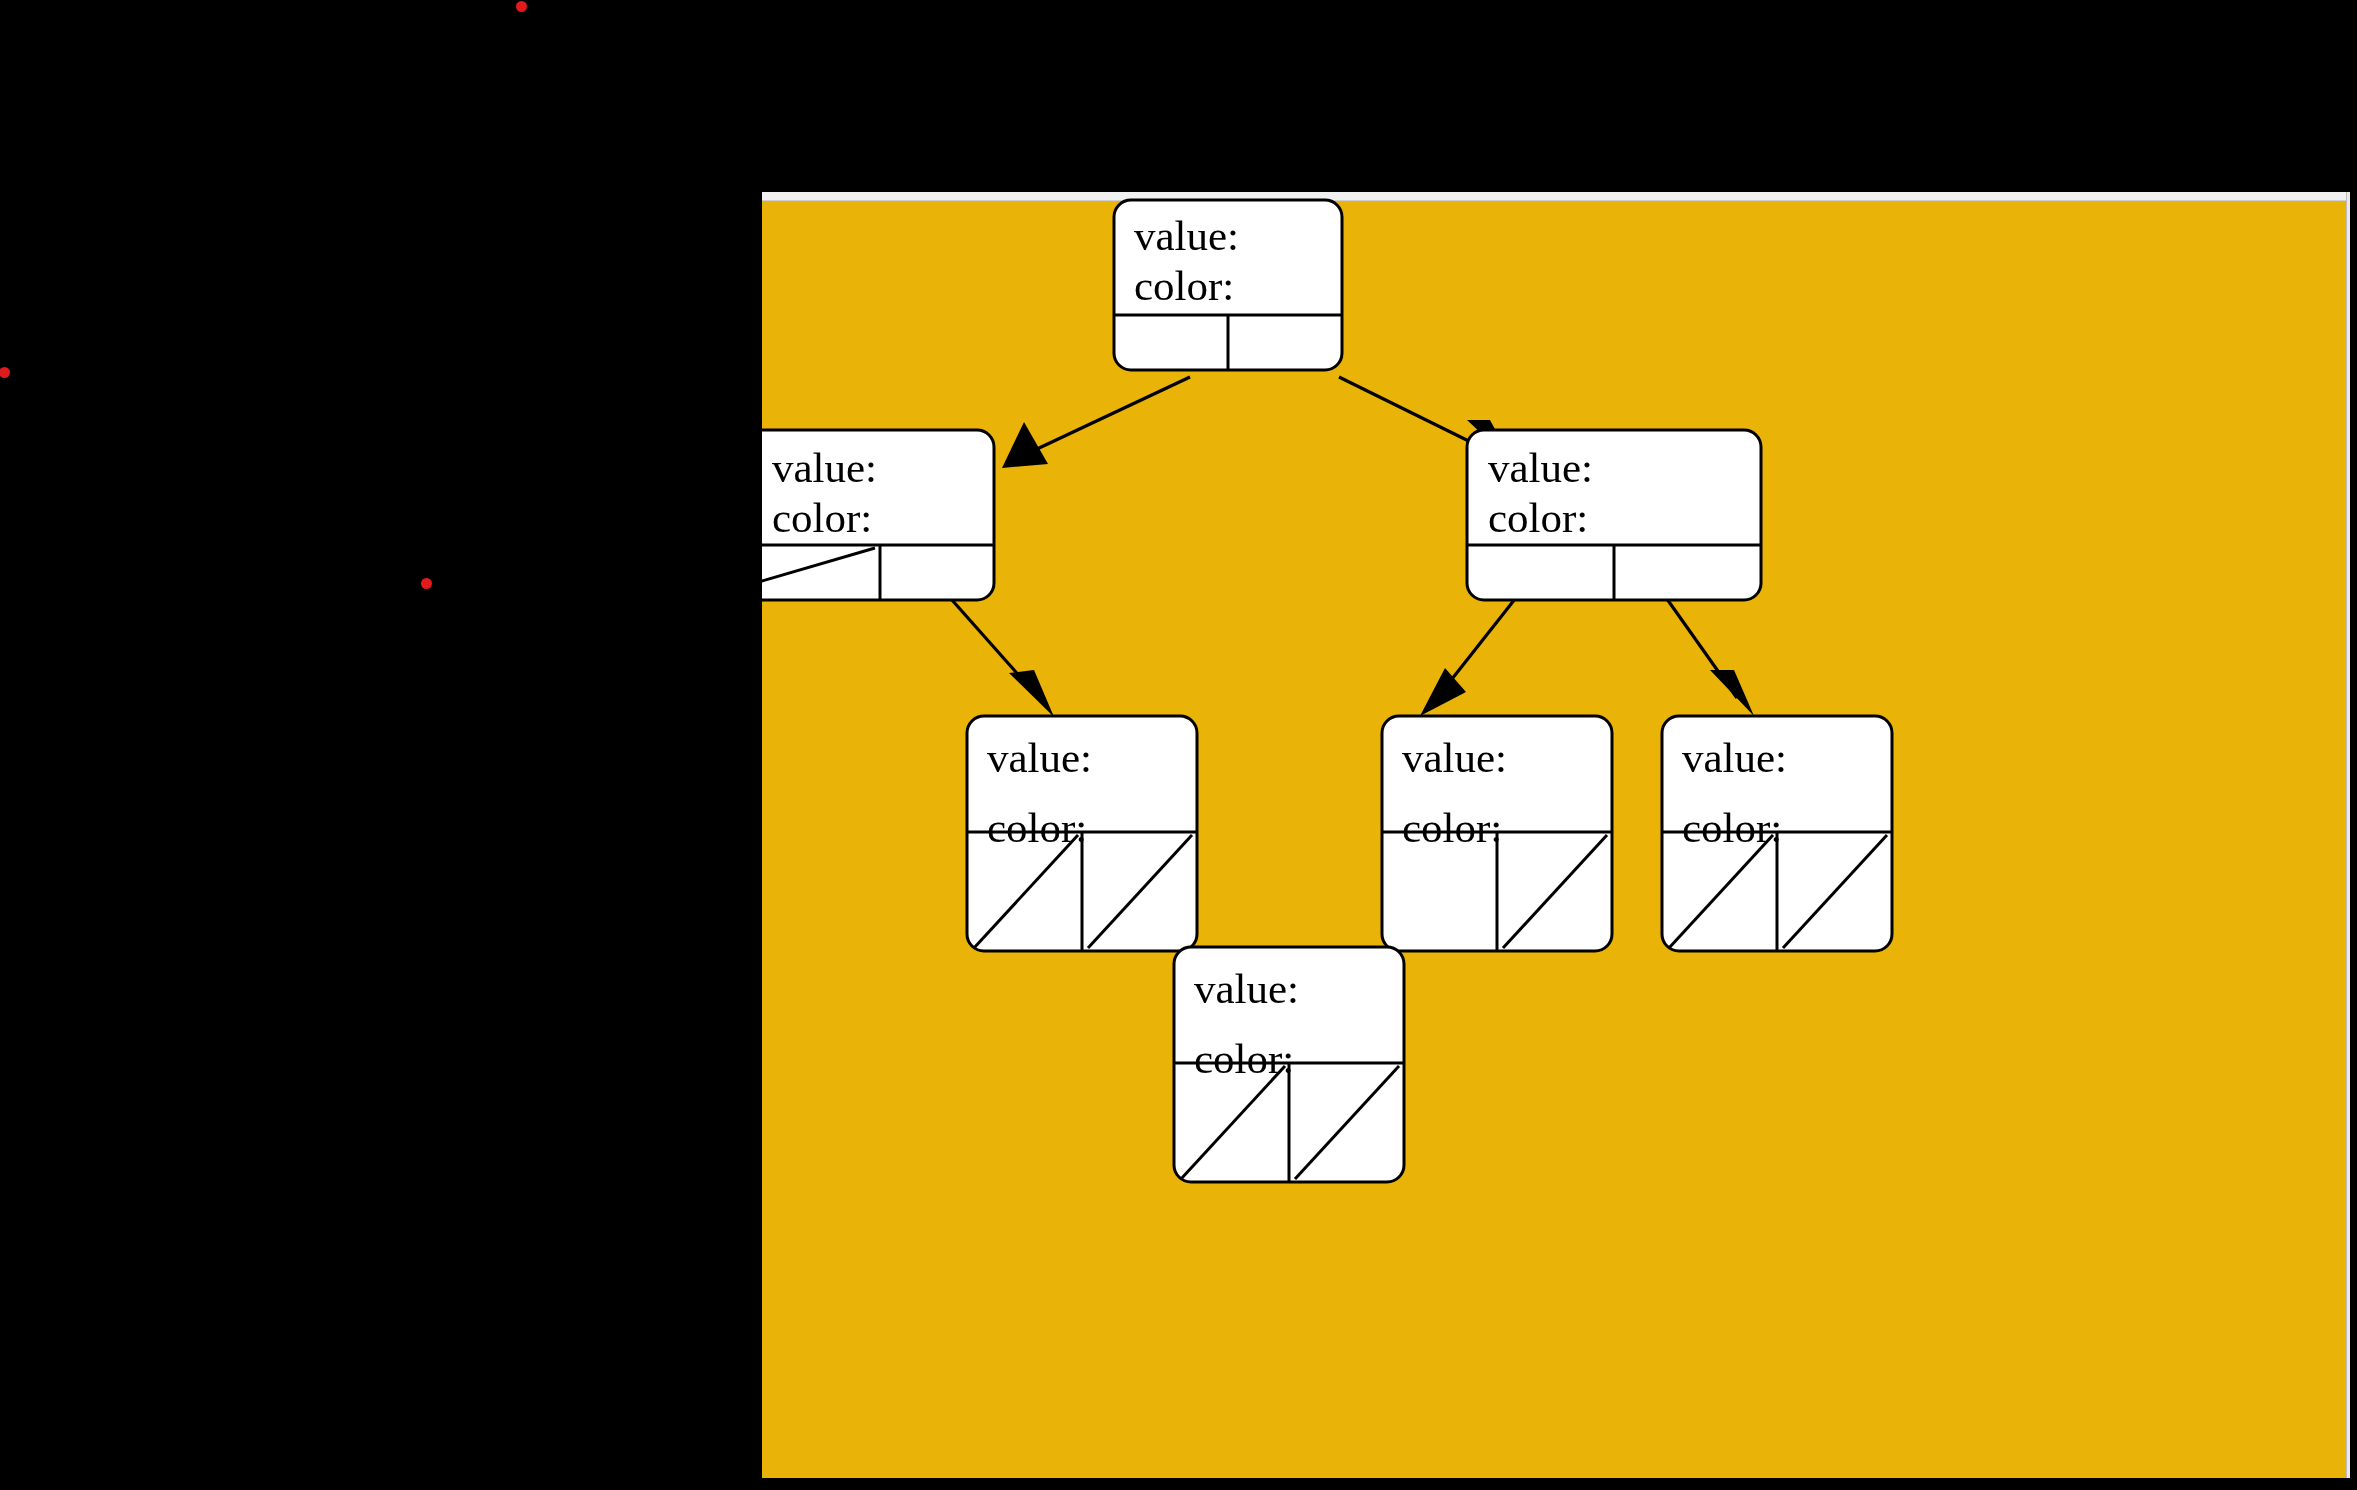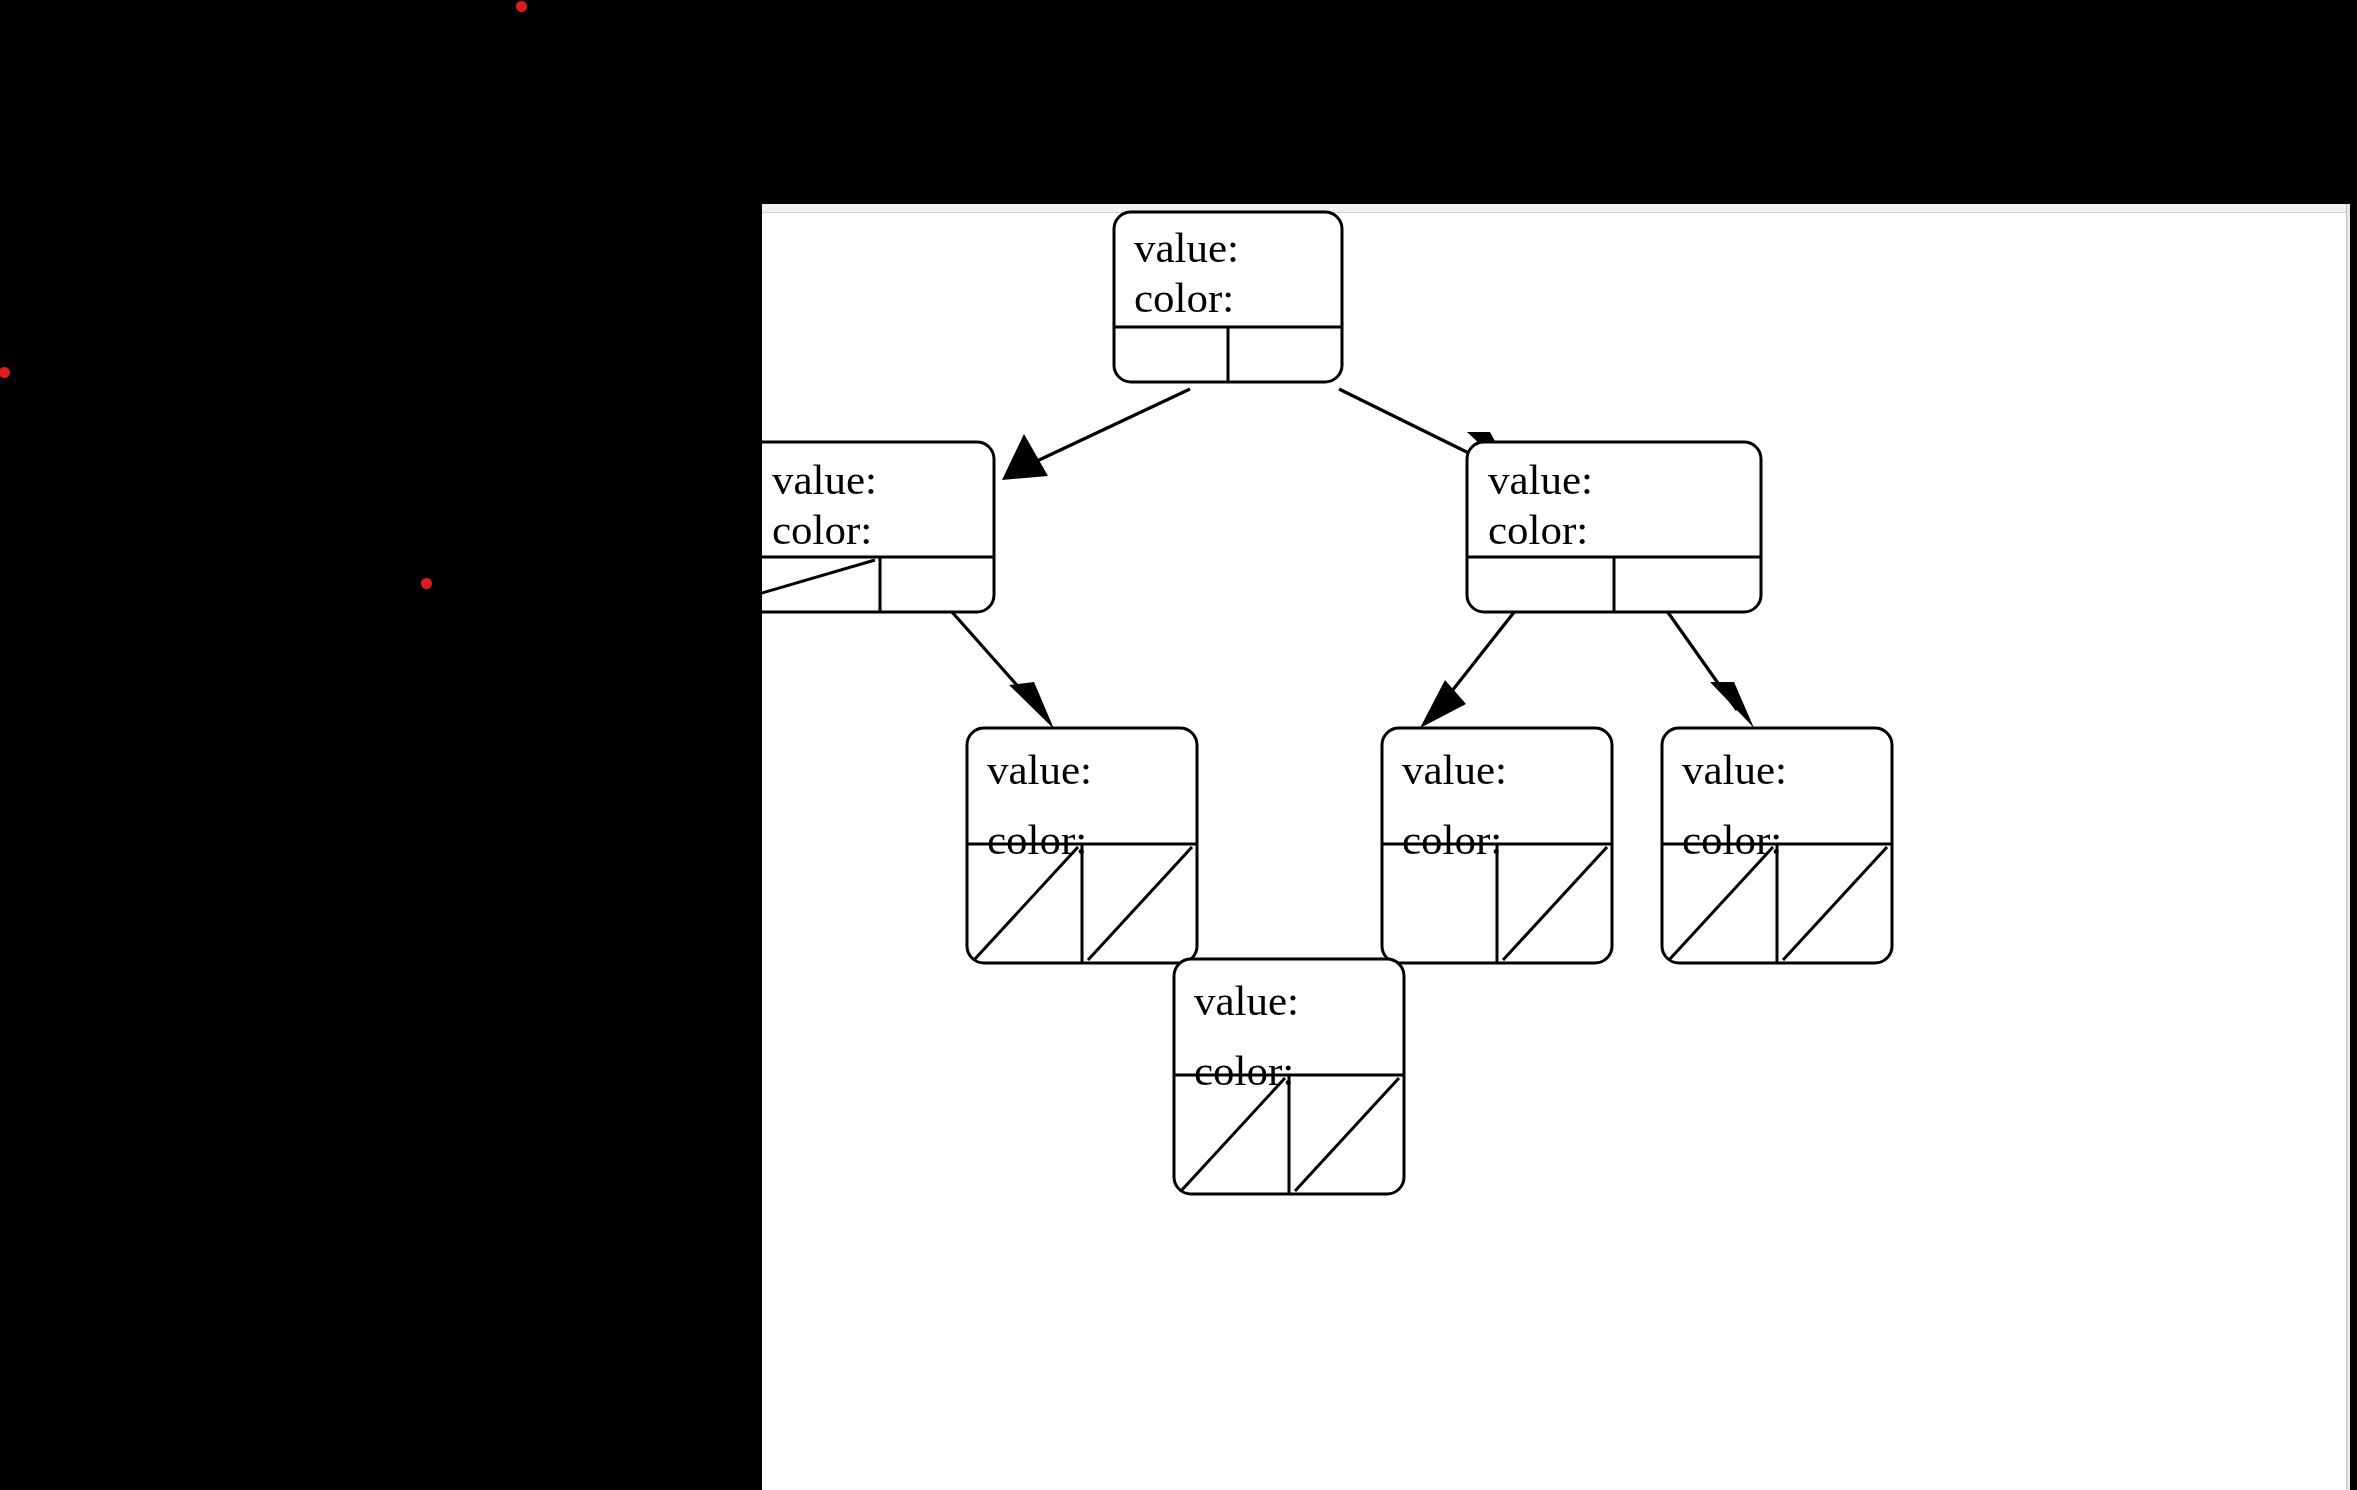--- a/index.html
+++ b/index.html
@@ -30,24 +30,24 @@
     width: 11px;
     height: 11px;
     border-radius: 50%;
     background: #e01b1b;
   }
 
   
   #doc-window {
     position: absolute;
     left: 762px;
-    top: 204px;
+    top: 192px;
     width: 1588px;
     height: 1286px;
-    background: #ffffff;
+    background: #eab308;
     overflow: hidden;
   }
   #doc-topstrip {
     position: absolute;
     left: 0; top: 0;
     width: 100%;
     height: 8px;
     background: #f1f1f1;
     border-bottom: 1px solid #cfcfcf;
   }

